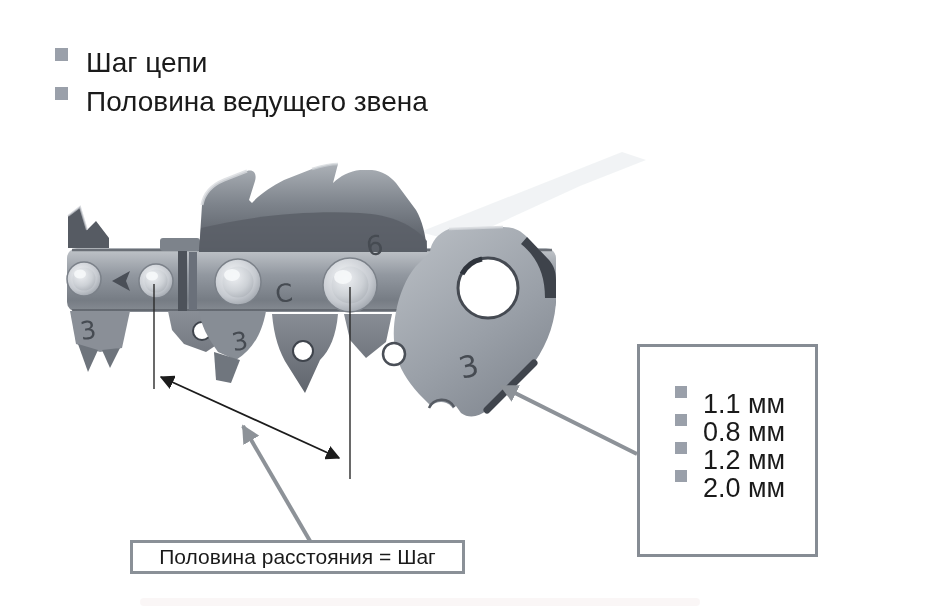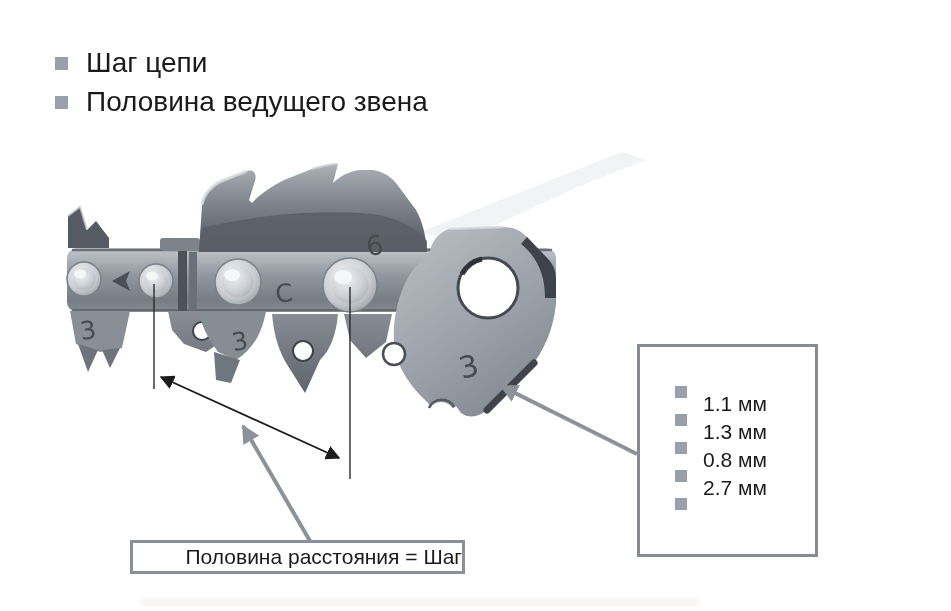--- a/index.html
+++ b/index.html
@@ -2,36 +2,36 @@
 <html><head>
 <meta charset="utf-8">
 <style>
   html,body{margin:0;padding:0;background:#fff;}
   body{width:951px;height:611px;position:relative;overflow:hidden;
        font-family:"Liberation Sans", sans-serif;color:#1a1a1a;}
   .stage{position:absolute;left:0;top:0;width:951px;height:611px;}
 
   
   .legend{position:absolute;left:55px;top:48px;}
-  .legend-row{display:flex;align-items:center;margin-bottom:9px;}
+  .legend-row{display:flex;margin-bottom:9px;}
   .bullet{width:13px;height:13px;background:#9aa0aa;margin-right:18px;flex:0 0 auto;}
   .legend-label{font-size:28px;line-height:30px;white-space:nowrap;}
 
   
   .gauge-box{position:absolute;left:637px;top:344px;width:181px;height:213px;
              border:3px solid #868c94;background:#fff;box-sizing:border-box;}
   .gauge-inner{padding-top:31px;padding-left:35px;}
   .gauge-row{display:flex;align-items:center;height:28px;}
   .gauge-bullet{width:12px;height:12px;background:#9aa0aa;margin-right:16px;flex:0 0 auto;}
-  .gauge-label{font-size:21px;white-space:nowrap;margin-top:24px;}
+  .gauge-label{font-size:27px;white-space:nowrap;margin-top:24px;}
 
   
   .pitch-box{position:absolute;left:130px;top:540px;width:335px;height:34px;
              border:3px solid #8a9097;background:#fff;box-sizing:border-box;
-             display:flex;align-items:center;justify-content:flex-end;}
+             display:flex;align-items:center;justify-content:center;}
   .pitch-label{font-size:21px;white-space:nowrap;}
 
   svg text.stamp{font-family:"DejaVu Sans", sans-serif;fill:#464b52;}
   .smudge{position:absolute;left:140px;top:598px;width:560px;height:8px;border-radius:4px;
           background:#f5eeee;opacity:.55;}
 </style>
 </head>
 <body>
 
 <svg class="stage" viewBox="0 0 951 611" xmlns="http://www.w3.org/2000/svg">
@@ -184,32 +184,29 @@
 </div>
 
 <div class="gauge-box">
   <div class="gauge-inner">
     <div class="gauge-row">
       <span class="gauge-bullet"></span>
       <span class="gauge-label">1.1 мм</span>
     </div>
     <div class="gauge-row">
       <span class="gauge-bullet"></span>
-      <span class="gauge-label">1.3 мм</span>
-    </div>
-    <div class="gauge-row">
-      <span class="gauge-bullet"></span>
       <span class="gauge-label">0.8 мм</span>
     </div>
     <div class="gauge-row">
       <span class="gauge-bullet"></span>
-      <span class="gauge-label">2.7 мм</span>
-    </div>
-    <div class="gauge-row">
-      <span class="gauge-bullet"></span>
+      <span class="gauge-label">1.2 мм</span>
+    </div>
+    <div class="gauge-row">
+      <span class="gauge-bullet"></span>
+      <span class="gauge-label">2.0 мм</span>
     </div>
   </div>
 </div>
 
 <div class="pitch-box">
   <span class="pitch-label">Половина расстояния = Шаг</span>
 </div>
 
 <div class="smudge"></div>
 

